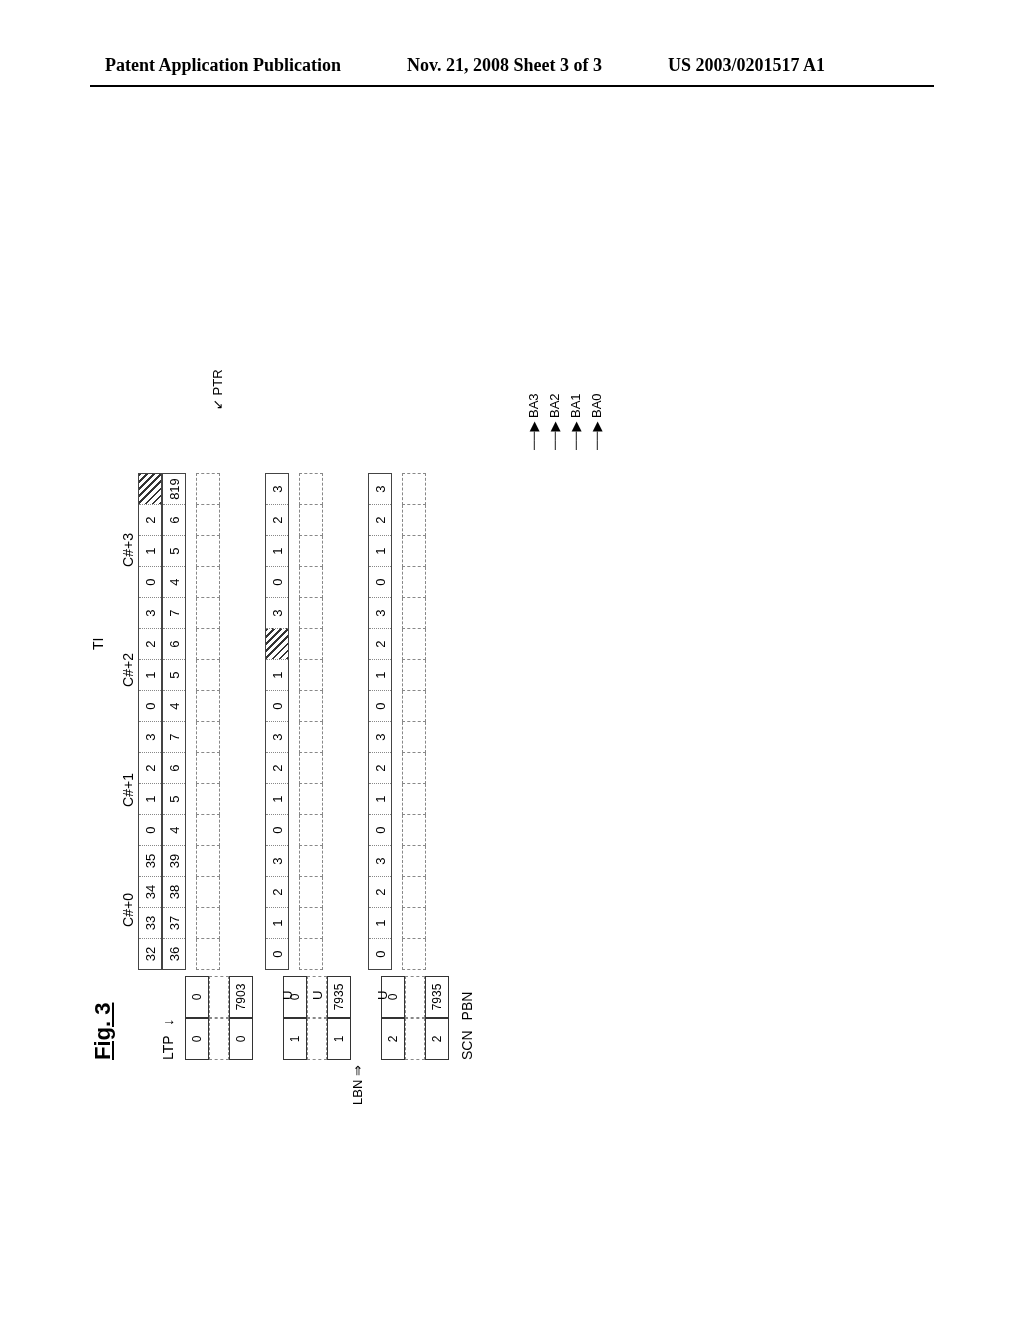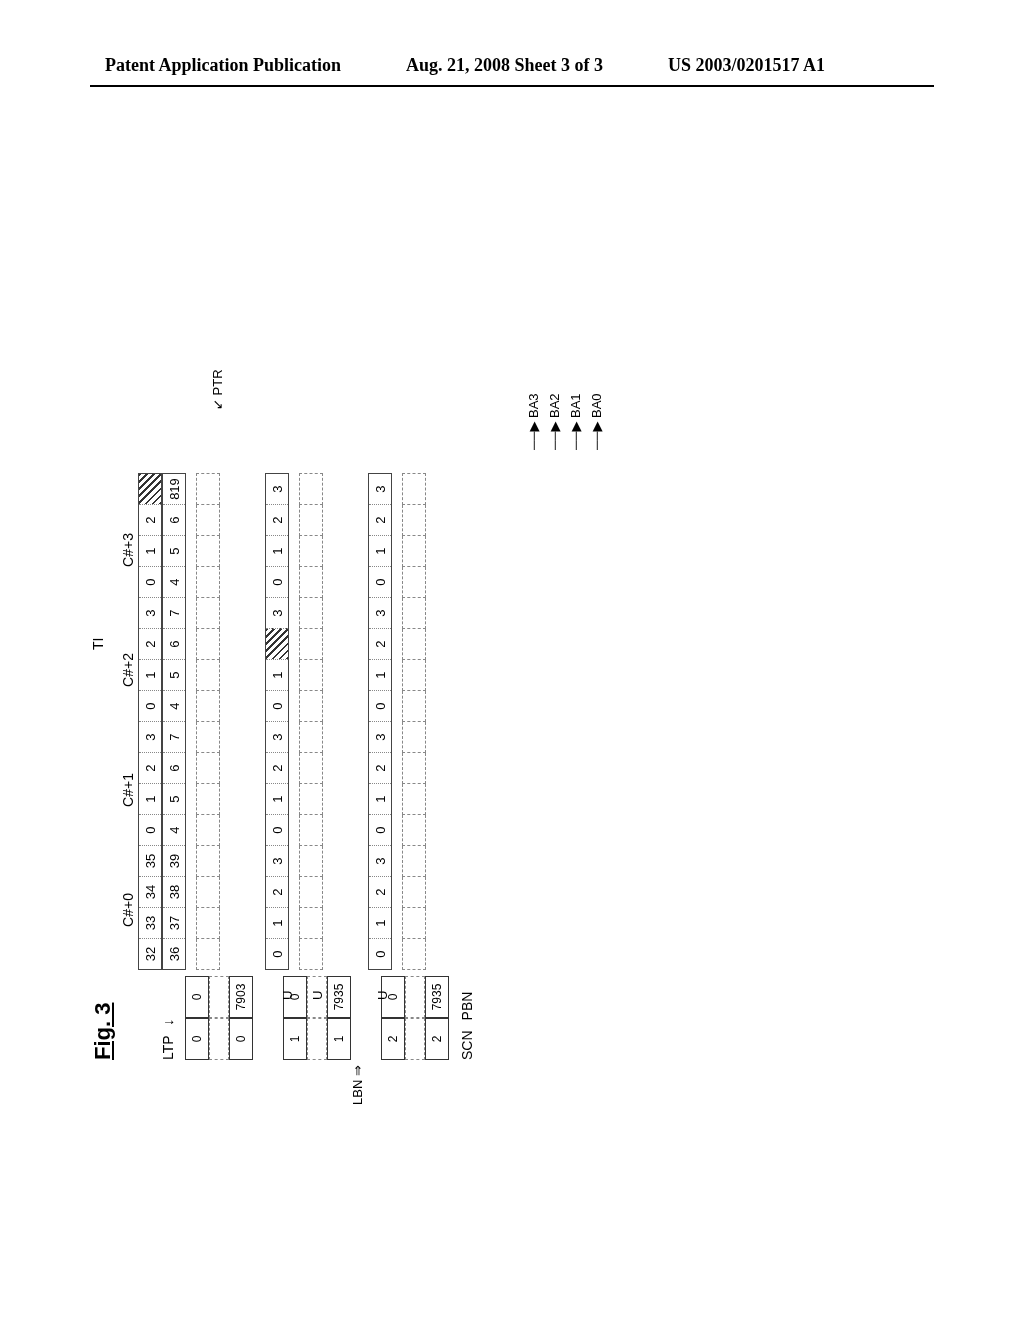--- a/index.html
+++ b/index.html
@@ -152,21 +152,21 @@
   }
   .block-set {
     margin-top: 45px;
   }
 </style>
 </head>
 <body>
 
 <div class="header">
   <span>Patent Application Publication</span>
-  <span>Aug. 21, 2008  Sheet 3 of 3</span>
+  <span>Nov. 21, 2008  Sheet 3 of 3</span>
   <span>US 2003/0201517 A1</span>
 </div>
 <div class="header-rule"></div>
 
 <div class="figure-area">
 
   <div class="fig-label">Fig. 3</div>
 
   <div class="ltp">
     <span>LTP</span>

